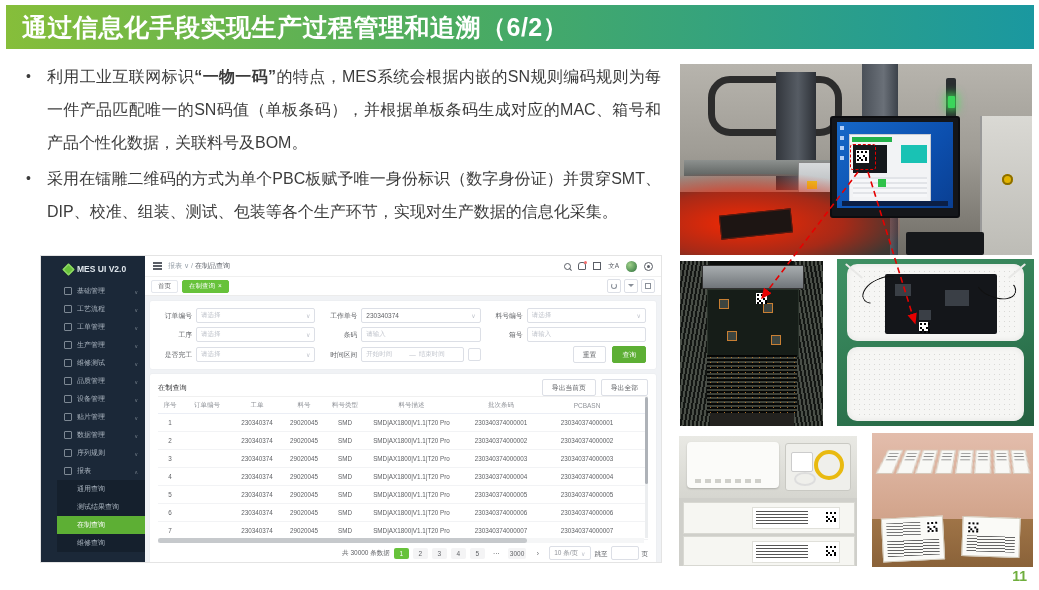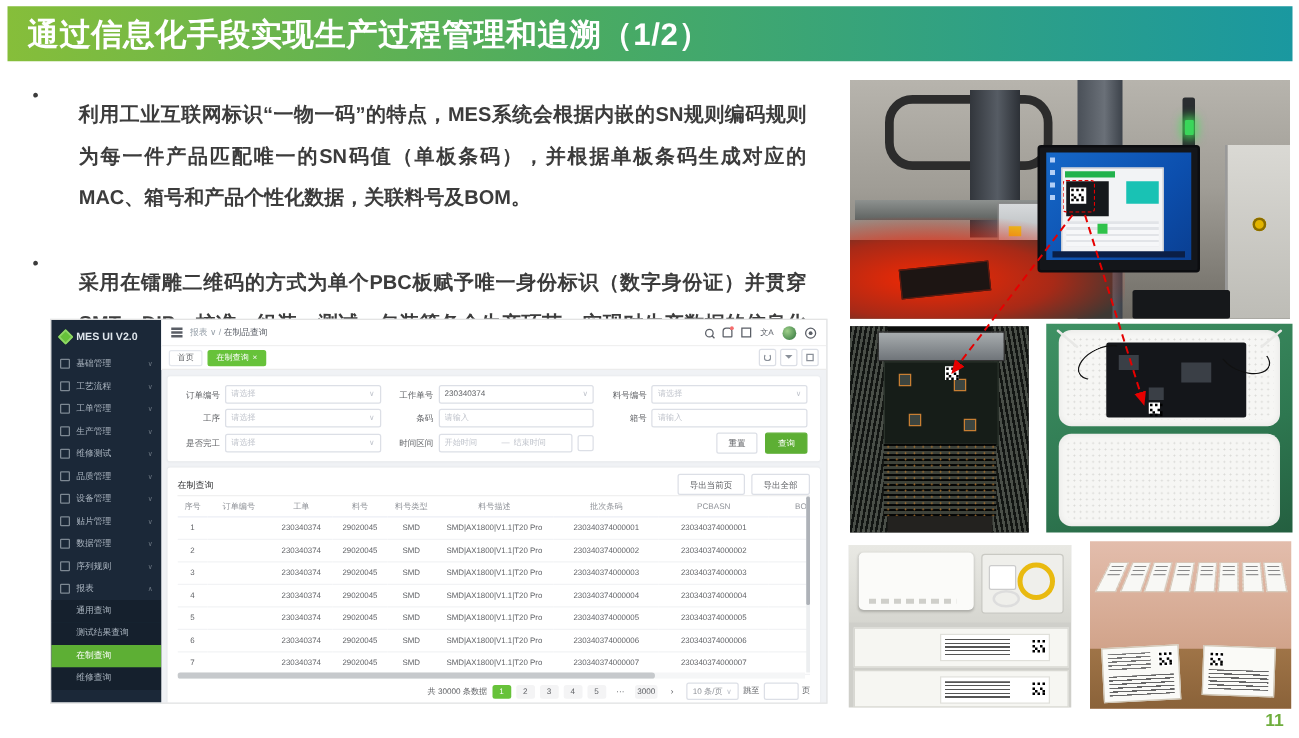--- a/index.html
+++ b/index.html
@@ -14,25 +14,25 @@
   .cm-text{line-height:1;text-align:left;}
   .cm-cn{font-size:15px;font-weight:bold;letter-spacing:2px;}
   .cm-en{font-size:8.5px;margin-top:2px;}
   .logo-5g{font-size:22px;font-weight:bold;font-style:italic;line-height:1;margin-left:4px;}
   .logo-5g sup{font-size:11px;font-style:normal;}
 
   
   .bullets{position:absolute;left:26px;top:60px;width:636px;color:#3c3c3c;font-size:16px;line-height:2.05;}
   .bullet{display:flex;margin-bottom:2px;}
   .b-dot{width:20px;flex:0 0 20px;font-size:14px;padding-top:2px;}
-  .bullet p{margin:17px;text-align:justify;font-weight:bold;}
+  .bullet p{margin:1px;text-align:justify;}
 
   
   .mes{position:absolute;left:40px;top:255px;width:620px;height:306px;border:1px solid #e4e4e4;background:#f0f2f5;font-size:7px;display:flex;overflow:hidden;}
-  .side{width:88px;flex:0 0 88px;background:#1b2838;color:#aab4bf;overflow:hidden;}
+  .side{width:88px;flex:0 0 88px;background:#1b2838;color:#aab4bf;overflow:hidden;padding-left:16px;}
   .side-logo{height:26px;display:flex;align-items:center;gap:4px;padding-left:7px;color:#dfe6ec;font-weight:bold;font-size:8.5px;}
   .mes-logo-icon{width:9px;height:9px;background:#67c23a;transform:rotate(45deg);border-radius:1px;box-shadow:inset 0 0 0 1.5px #8fd567;}
   .side-item{height:18px;display:flex;align-items:center;padding:0 7px;gap:5px;cursor:pointer;}
   .s-icon{width:6px;height:6px;border:1px solid #7d8893;border-radius:1px;flex:0 0 6px;}
   .s-label{flex:1;font-size:7px;white-space:nowrap;overflow:hidden;}
   .s-chev{font-size:6px;color:#6d7883;transform:scale(.9);}
   .side-sub{height:18px;line-height:18px;padding-left:20px;font-size:7px;color:#aab4bf;background:#15202d;white-space:nowrap;cursor:pointer;}
   .side-sub.active{background:#5daf34;color:#fff;}
 
   .main{flex:1;display:flex;flex-direction:column;min-width:0;}
@@ -181,21 +181,21 @@
   .overlay{position:absolute;left:678px;top:64px;width:356px;height:504px;pointer-events:none;}
 
   .pageno{position:absolute;right:12px;bottom:6px;color:#6fae3d;font-weight:bold;font-size:14px;text-align:right;}
 </style>
 </head>
 <body>
 
 <div class="slide">
 
   <header class="hdr">
-    <div class="hdr-title">通过信息化手段实现生产过程管理和追溯（1/2）</div>
+    <div class="hdr-title">通过信息化手段实现生产过程管理和追溯（6/2）</div>
   </header>
 
   <section class="bullets">
     <div class="bullet">
       <span class="b-dot">•</span>
       <p><span>利用工业互联网标识</span><b>“一物一码”</b><span>的特点，MES系统会根据内嵌的SN规则编码规则为每一件产品匹配唯一的SN码值（单板条码），并根据单板条码生成对应的MAC、箱号和产品个性化数据，关联料号及BOM。</span></p>
     </div>
     <div class="bullet">
       <span class="b-dot">•</span>
       <p>采用在镭雕二维码的方式为单个PBC板赋予唯一身份标识（数字身份证）并贯穿SMT、DIP、校准、组装、测试、包装等各个生产环节，实现对生产数据的信息化采集。</p>

